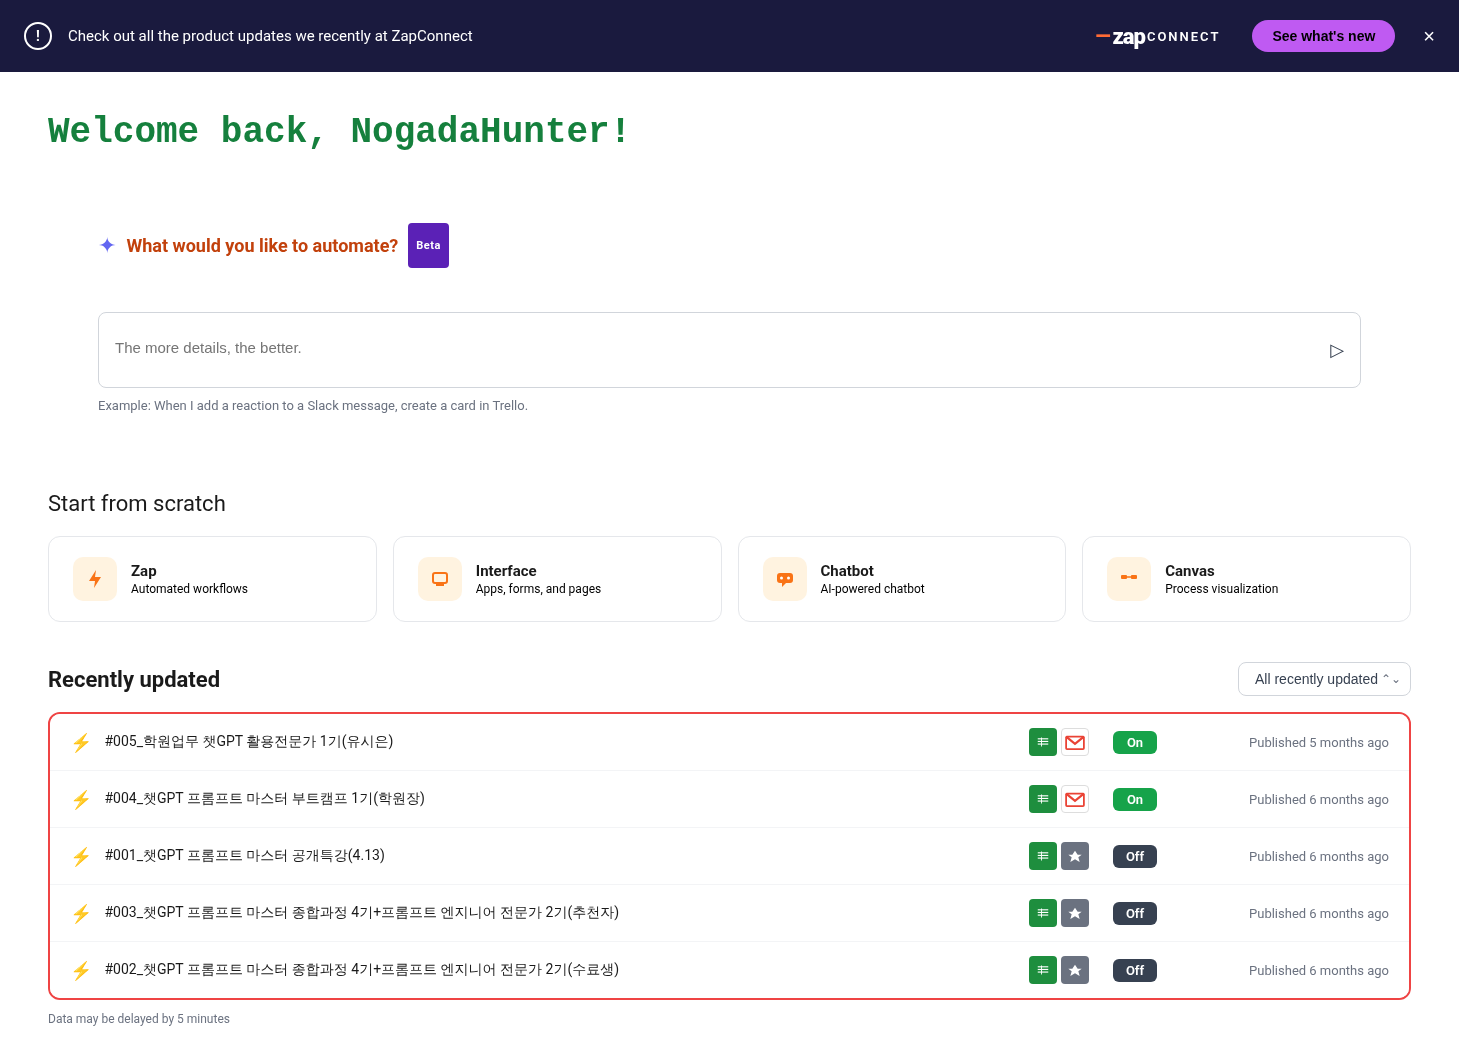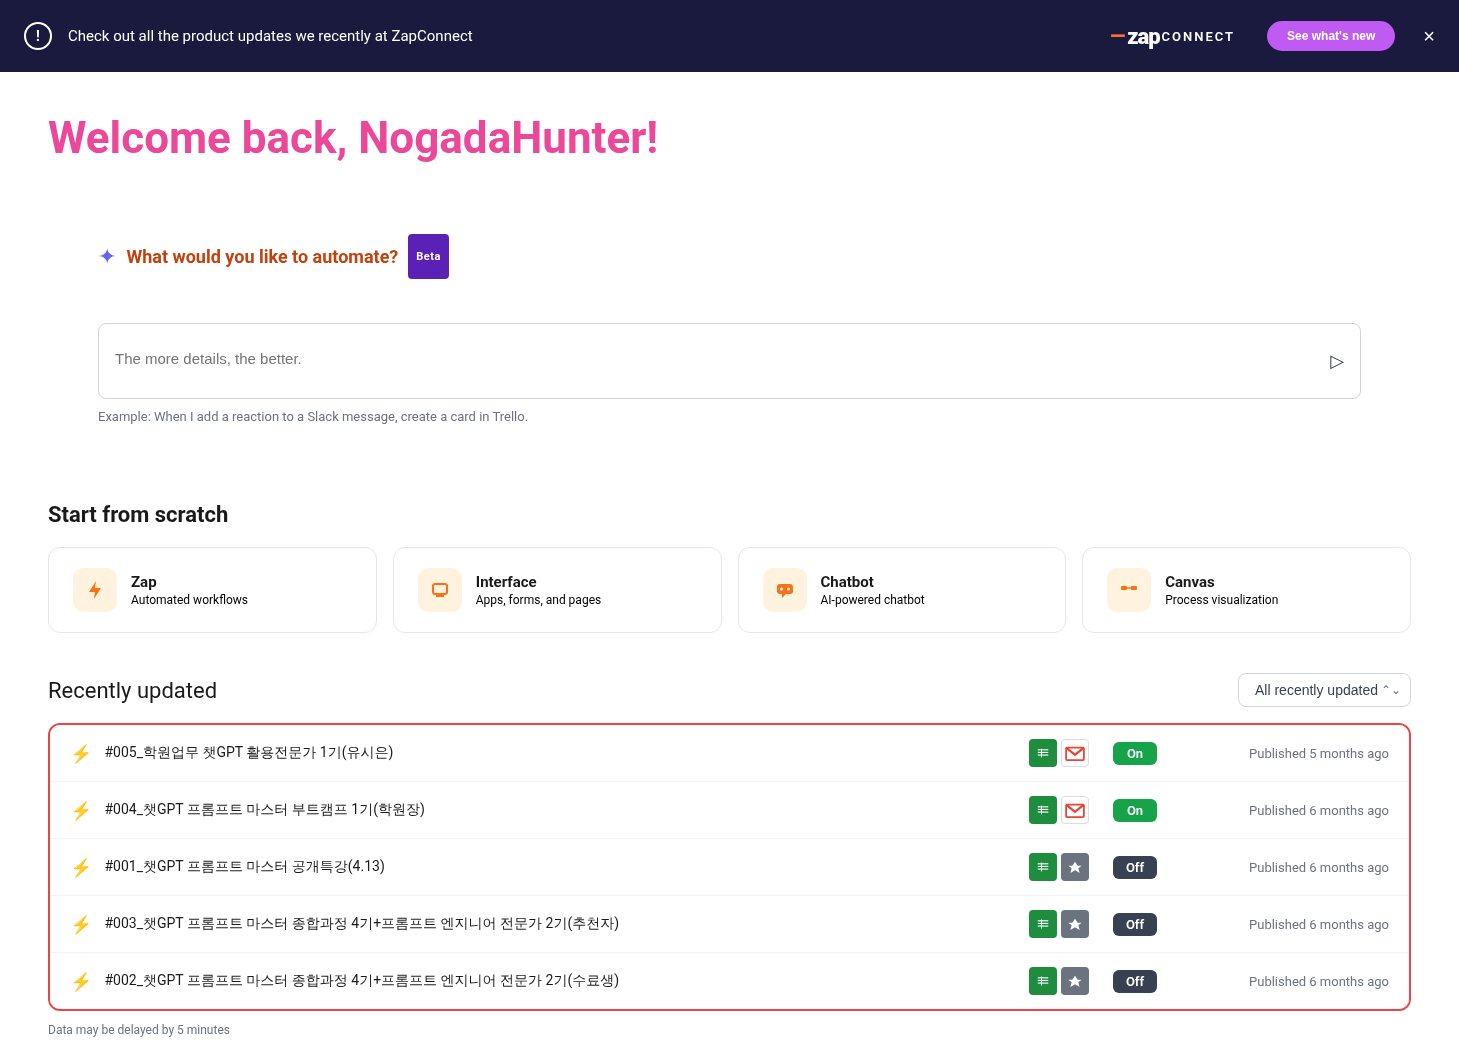--- a/index.html
+++ b/index.html
@@ -19,35 +19,35 @@
       width: 28px; height: 28px;
       border: 2px solid white;
       border-radius: 50%;
       display: flex; align-items: center; justify-content: center;
       font-size: 14px; font-weight: bold; flex-shrink: 0;
     }
     .banner-text { flex: 1; font-size: 15px; }
     .banner-logo { display: flex; align-items: center; gap: 2px; margin-right: 16px; }
     .banner-btn {
       background: #bf5af2;
-      color: #ffffff;
+      color: #000000;
       border: none;
       border-radius: 20px;
       padding: 8px 20px;
-      font-size: 12px;
+      font-size: 14px;
       font-weight: 600;
       cursor: pointer;
       white-space: nowrap;
     }
     .banner-close { color: white; background: none; border: none; font-size: 20px; cursor: pointer; margin-left: 12px; }
 
     
     .main { background: white; min-height: calc(100vh - 72px); padding: 40px 48px; }
 
-    .welcome-title { font-size: 44px; font-weight: 700; color: #ec4899; margin-bottom: 32px; }
+    .welcome-title { font-size: 36px; font-weight: 700; color: #15803d; margin-bottom: 32px; font-family: Liberation Mono, monospace; }
 
     
     .automate-box {
       border: 2px solid transparent;
       border-radius: 16px;
       padding: 36px 48px;
       margin-bottom: 40px;
       background: white;
       background-clip: padding-box;
       position: relative;
@@ -92,21 +92,21 @@
     .automate-submit {
       background: none;
       border: none;
       cursor: pointer;
       color: #374151;
       font-size: 18px;
     }
     .automate-example { font-size: 13px; color: #6b7280; }
 
     
-    .section-title { font-size: 22px; font-weight: 700; color: #1a1a1a; margin-bottom: 20px; }
+    .section-title { font-size: 22px; font-weight: 400; color: #1a1a1a; margin-bottom: 20px; }
 
     .cards-row { display: flex; gap: 16px; margin-bottom: 40px; flex-wrap: wrap; }
     .card {
       background: white;
       border: 1.5px solid #e5e7eb;
       border-radius: 12px;
       padding: 20px 24px;
       display: flex;
       align-items: center;
       gap: 14px;
@@ -121,21 +121,21 @@
       border-radius: 10px;
       display: flex; align-items: center; justify-content: center;
       flex-shrink: 0;
     }
     .card-icon-wrap svg { width: 24px; height: 24px; }
     .card-title { font-size: 15px; font-weight: 700; color: #1a1a1a; }
     .card-sub { font-size: 12px; color: #000000; margin-top: 2px; }
 
     
     .recently-header { display: flex; align-items: center; justify-content: space-between; margin-bottom: 16px; }
-    .recently-title { font-size: 22px; font-weight: 400; color: #1a1a1a; }
+    .recently-title { font-size: 22px; font-weight: 700; color: #1a1a1a; }
     .recently-select {
       border: 1.5px solid #d1d5db;
       border-radius: 8px;
       padding: 8px 16px;
       font-size: 14px;
       color: #374151;
       background: white;
       cursor: pointer;
       appearance: none;
       padding-right: 32px;

